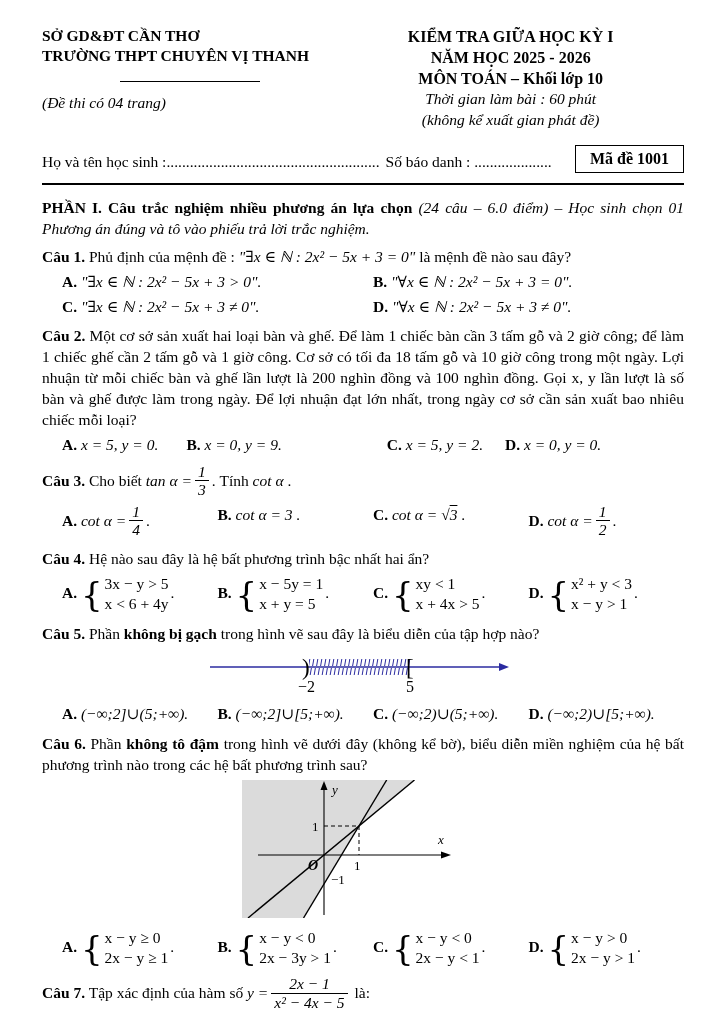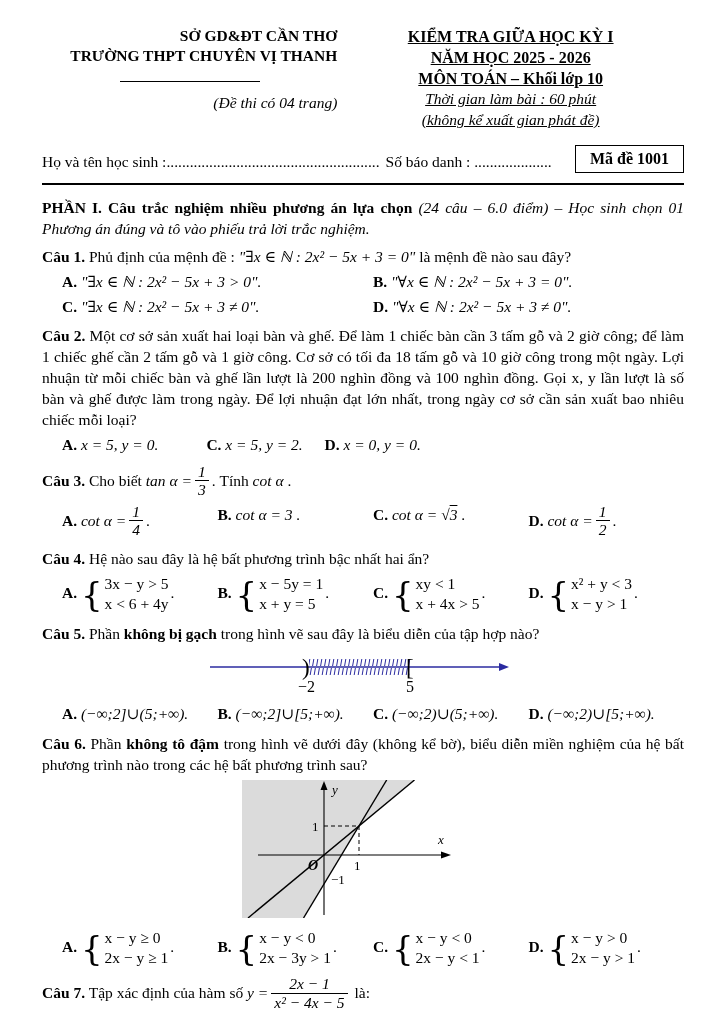--- a/index.html
+++ b/index.html
@@ -3,25 +3,25 @@
 <meta charset="utf-8">
 <style>
   html,body{margin:0;padding:0;background:#fff;}
   body{width:724px;height:1024px;overflow:hidden;color:#000;
        font-family:"Liberation Serif","DejaVu Serif",serif;font-size:15.5px;line-height:1.35;}
   .page{padding:26px 40px 0 42px;}
   b{font-weight:bold;}
   .m{font-family:"Liberation Serif","DejaVu Serif",serif;font-style:italic;}
   
   .hdr{display:flex;}
-  .hdr-left{flex:0 0 46%;text-align:right;line-height:1.3;}
+  .hdr-left{flex:0 0 46%;text-align:left;line-height:1.3;}
   .hdr-left .ln{font-weight:bold;}
   .hdr-divider{width:140px;border-top:1.6px solid #000;margin:15px auto 11px auto;}
   .hdr-left .note{font-style:italic;margin-top:6px;}
-  .hdr-right{flex:1;text-align:center;line-height:1.32;text-decoration:underline;}
+  .hdr-right{flex:1;text-align:center;line-height:1.32;}
   .hdr-right .b{font-weight:bold;font-size:16px;}
   .hdr-right .i{font-style:italic;}
   
   .student{display:flex;align-items:flex-end;margin-top:15px;}
   .student .lbl{white-space:nowrap;overflow:hidden;}
   .codebox{margin-left:auto;border:1.9px solid #000;padding:2px 14px;font-weight:bold;font-size:16px;white-space:nowrap;}
   .rule{border:none;border-top:2px solid #000;margin:10px 0 0 0;}
   
   .part{margin:13px 0 4px 0;text-align:justify;}
   .part .it{font-style:italic;}
@@ -93,20 +93,21 @@
       <div class="opt"><b class="ol">B.</b> <span class="m">"∀x ∈ ℕ : 2x² − 5x + 3 = 0".</span></div>
       <div class="opt"><b class="ol">C.</b> <span class="m">"∃x ∈ ℕ : 2x² − 5x + 3 ≠ 0".</span></div>
       <div class="opt"><b class="ol">D.</b> <span class="m">"∀x ∈ ℕ : 2x² − 5x + 3 ≠ 0".</span></div>
     </div>
   </div>
 
   <div>
     <p class="stmt j"><b>Câu 2.</b><span> Một cơ sở sản xuất hai loại bàn và ghế. Để làm 1 chiếc bàn cần 3 tấm gỗ và 2 giờ công; để làm 1 chiếc ghế cần 2 tấm gỗ và 1 giờ công. Cơ sở có tối đa 18 tấm gỗ và 10 giờ công trong một ngày. Lợi nhuận từ mỗi chiếc bàn và ghế lần lượt là 200 nghìn đồng và 100 nghìn đồng. Gọi x, y lần lượt là số bàn và ghế được làm trong ngày. Để lợi nhuận đạt lớn nhất, trong ngày cơ sở cần sản xuất bao nhiêu chiếc mỗi loại?</span></p>
     <div class="opts">
       <div class="opt" style="flex-basis:20%;"><b class="ol">A.</b> <span class="m">x = 5, y = 0.</span></div>
+      <div class="opt" style="flex-basis:29%;"><b class="ol">B.</b> <span class="m">x = 0, y = 9.</span></div>
       <div class="opt" style="flex-basis:19%;margin-left:20px;"><b class="ol">C.</b> <span class="m">x = 5, y = 2.</span></div>
       <div class="opt" style="flex-basis:22%;"><b class="ol">D.</b> <span class="m">x = 0, y = 0.</span></div>
     </div>
   </div>
 
   <div>
     <p class="stmt"><b>Câu 3.</b><span> Cho biết </span><span class="m">tan α =</span><span class="frac">
           <span class="fn">1</span>
           <span class="fd">3</span>
         </span><span>. Tính </span><span class="m">cot α</span><span> .</span></p>

